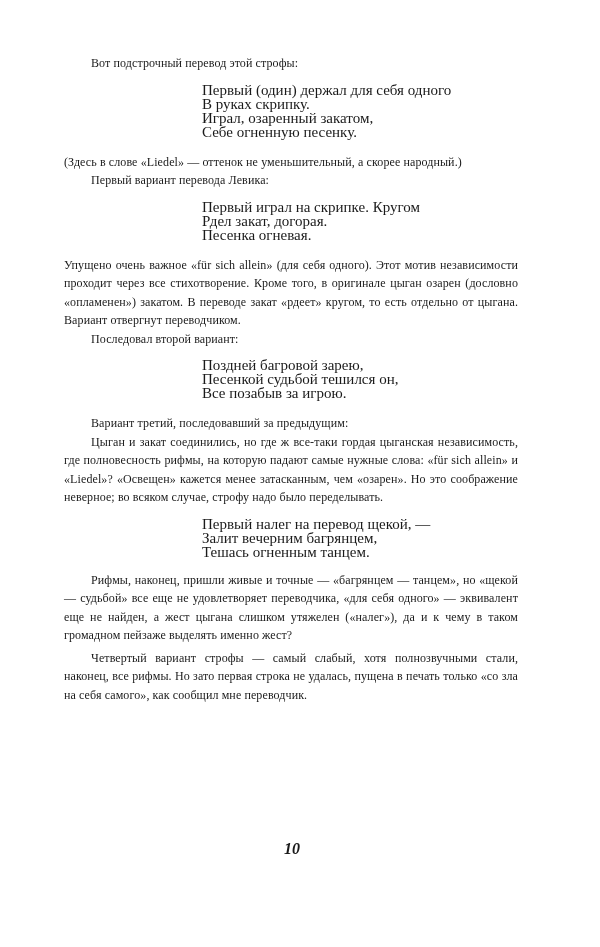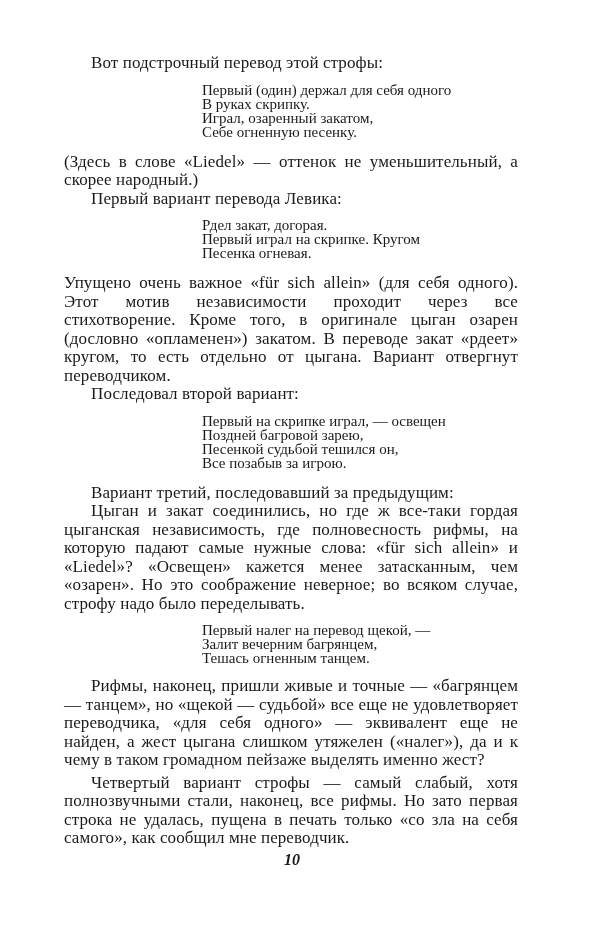--- a/index.html
+++ b/index.html
@@ -1,54 +1,53 @@
 <!DOCTYPE html>
 <html><head>
 <meta charset="utf-8">
 <style>
   html, body { margin: 0; padding: 0; background: #ffffff; }
   body { width: 600px; height: 947px; position: relative; overflow: hidden;
          font-family: "Liberation Serif", "DejaVu Serif", serif; color: #1a1a1a; }
   .page { position: absolute; left: 64px; top: 54px; width: 454px; }
-  .p { font-size: 17px; line-height: 18.5px; text-align: justify; margin: 0; letter-spacing: 0.1px; }
+  .p { font-size: 12px; line-height: 18.5px; text-align: justify; margin: 0; letter-spacing: 0.1px; }
   .p.indent { text-indent: 27px; }
   .p.last { text-align-last: left; }
   .poem { margin: 0 0 0 138px; font-size: 15px; line-height: 14px; }
   .poem div { white-space: nowrap; }
   .pagenum { position: absolute; left: 0; top: 840px; width: 584px; text-align: center;
-             font-weight: bold; font-style: italic; font-size: 16px; margin-top: 11px; }
+             font-weight: bold; font-style: italic; font-size: 16px; }
   .gap-a { height: 10px; } .gap-b { height: 14px; } .gap-c { height: 12px; }
 </style>
 </head>
 <body>
 
 <div class="page">
   <p class="p indent">Вот подстрочный перевод этой строфы:</p>
   <div class="gap-a"></div>
   <div class="poem">
     <div>Первый (один) держал для себя одного</div>
     <div>В руках скрипку.</div>
     <div>Играл, озаренный закатом,</div>
     <div>Себе огненную песенку.</div>
   </div>
   <div class="gap-b"></div>
   <p class="p">(Здесь в слове «Liedel» — оттенок не уменьшительный, а скорее народный.)</p>
   <p class="p indent">Первый вариант перевода Левика:</p>
   <div class="gap-a"></div>
   <div class="poem">
+    <div>Первый играл на скрипке. Кругом</div>
     <div>Рдел закат, догорая.</div>
-    <div>Первый играл на скрипке. Кругом</div>
     <div>Песенка огневая.</div>
   </div>
   <div class="gap-b"></div>
   <p class="p last">Упущено очень важное «für sich allein» (для себя одного). Этот мотив независимости проходит через все стихотворение. Кроме того, в оригинале цыган озарен (дословно «опламенен») закатом. В переводе закат «рдеет» кругом, то есть отдельно от цыгана. Вариант отвергнут переводчиком.</p>
   <p class="p indent">Последовал второй вариант:</p>
   <div class="gap-a"></div>
   <div class="poem">
-    <div>Первый на скрипке играл, — освещен</div>
     <div>Поздней багровой зарею,</div>
     <div>Песенкой судьбой тешился он,</div>
     <div>Все позабыв за игрою.</div>
   </div>
   <div class="gap-b"></div>
   <p class="p indent">Вариант третий, последовавший за предыдущим:</p>
   <p class="p indent last">Цыган и закат соединились, но где ж все-таки гордая цыганская независимость, где полновесность рифмы, на которую падают самые нужные слова: «für sich allein» и «Liedel»? «Освещен» кажется менее затасканным, чем «озарен». Но это соображение неверное; во всяком случае, строфу надо было переделывать.</p>
   <div class="gap-a"></div>
   <div class="poem">
     <div>Первый налег на перевод щекой, —</div>

